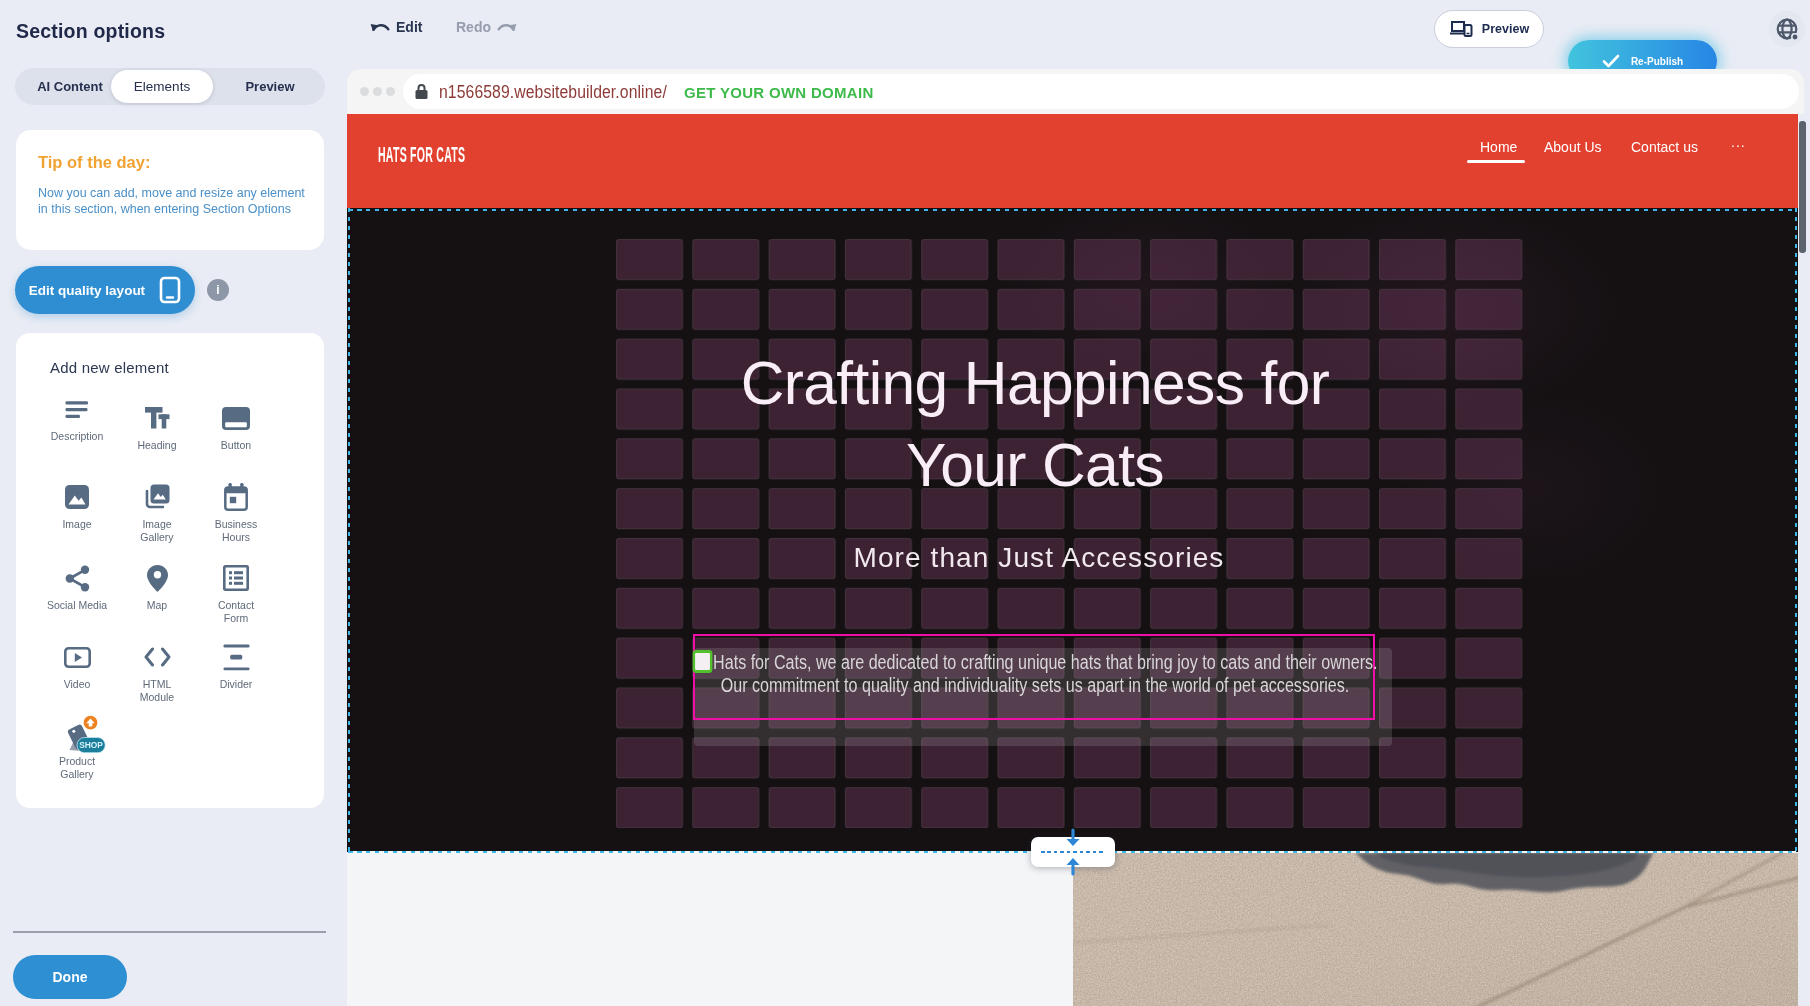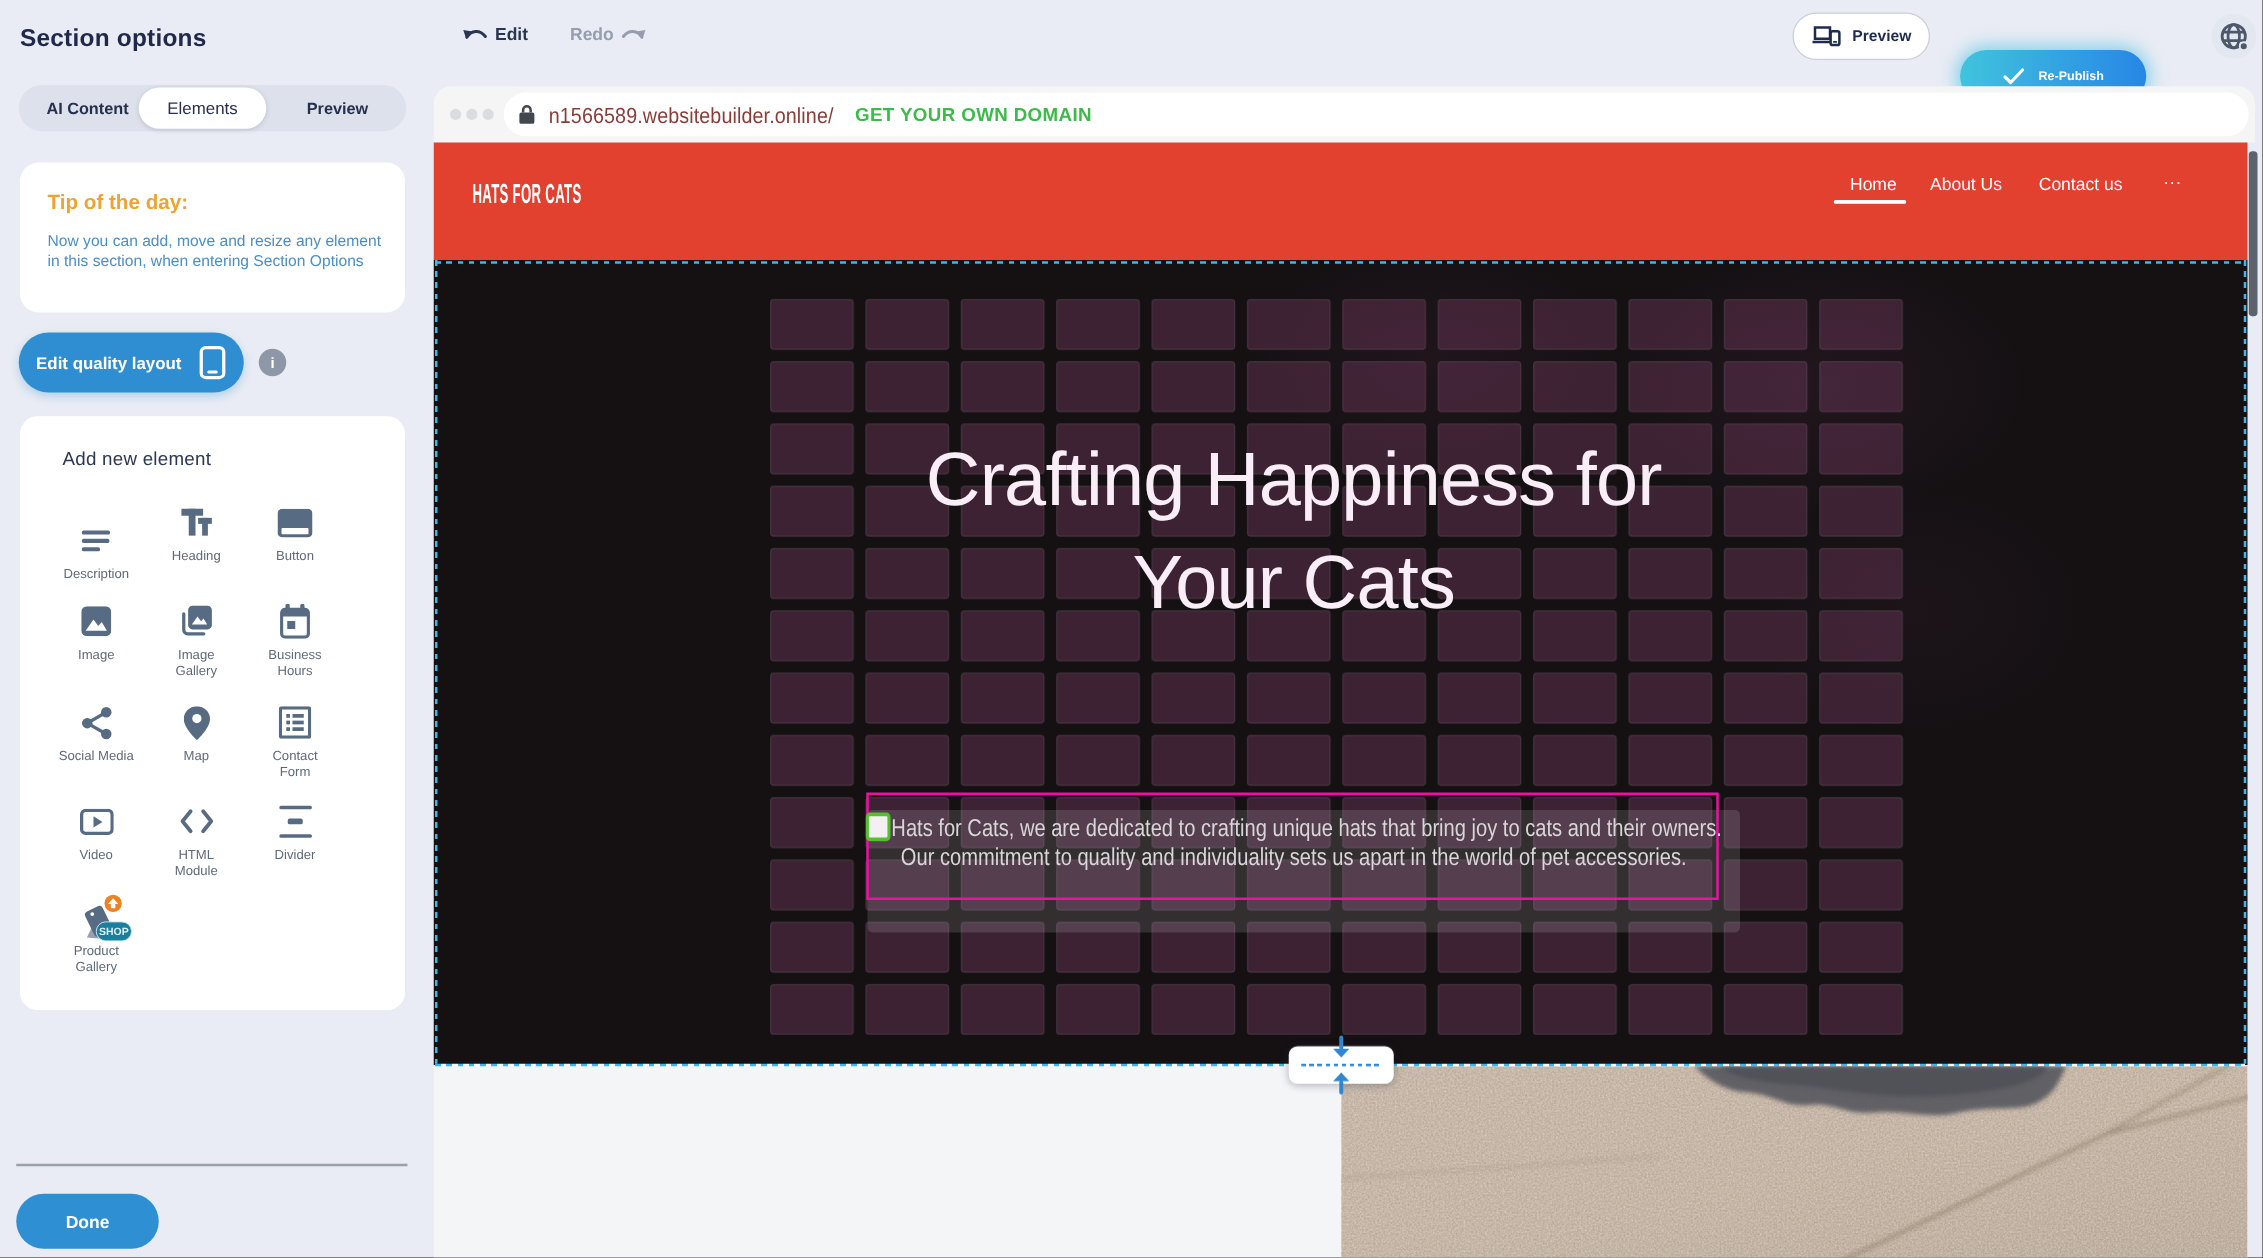--- a/index.html
+++ b/index.html
@@ -127,21 +127,21 @@
     <svg width="22" height="28" viewBox="0 0 22 28">
       <rect x="2" y="2" width="18" height="24" rx="3.5" fill="none" stroke="#fff" stroke-width="2.6"></rect>
       <path d="M8 21.5 h6" stroke="#fff" stroke-width="2.4" stroke-linecap="round"></path>
     </svg>
   </div>
   <div class="abs" id="infoI">i</div>
   <div class="abs" id="elemCard"></div>
   <div class="abs" id="elemTitle">Add new element</div>
   <div id="elemGrid">
 
-    <div class="cell" style="left:37px; top:415px">
+    <div class="cell" style="left:37px; top:392px">
       <div class="ic">
       <svg width="24" height="24" viewBox="0 0 24 24">
           <g fill="#576b83">
             <rect x="0.5" y="4.3" width="22.5" height="3.3" rx="1.3"></rect>
             <rect x="0.5" y="11" width="22" height="3.3" rx="1.3"></rect>
             <rect x="0.5" y="17.7" width="14.5" height="3.3" rx="1.3"></rect>
           </g>
         </svg>
     </div>
       <div class="lb">Description</div>
@@ -314,20 +314,21 @@
     <svg class="abs" style="left:269px; top:31px" width="913" height="589" viewBox="0 0 913 589">
       <defs>
         <pattern id="gp" width="76.3" height="49.83" patternUnits="userSpaceOnUse">
           <rect x="0.5" y="0.5" width="66" height="40" rx="2.5" fill="#3c2233" stroke="#6b5765" stroke-opacity="0.38" stroke-width="1"></rect>
         </pattern>
       </defs>
       <rect width="913" height="589" fill="url(#gp)"></rect>
     </svg>
     <div class="abs" id="heroGlow"></div>
     <div class="abs" id="heading">Crafting Happiness for<br>Your Cats</div>
+    <div class="abs" id="subhead">More than Just Accessories</div>
     <div class="abs" id="dragGhost"></div>
     <div class="abs" id="pinkBox"></div>
     <div class="abs" id="descTxt"><span id="checkbox"></span>Hats for Cats, we are dedicated to crafting unique hats that bring joy to cats and their owners.<br>Our commitment to quality and individuality sets us apart in the world of pet accessories.</div>
   </div>
 
   <div class="abs" id="sect2">
     <svg class="abs" style="left:726px; top:0" width="725" height="153" viewBox="0 0 725 153">
       <defs>
         <linearGradient id="pav" x1="0" y1="0" x2="1" y2="1">
           <stop offset="0" stop-color="#c8b7a7"></stop>

